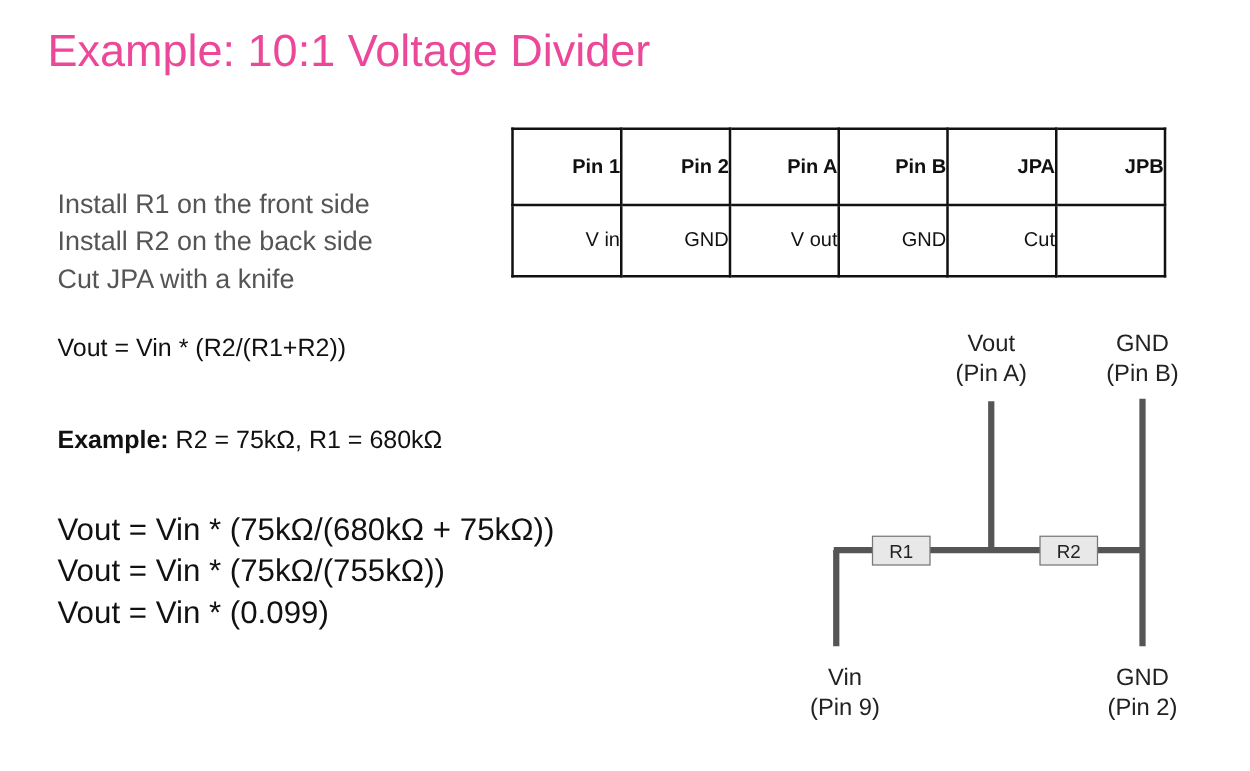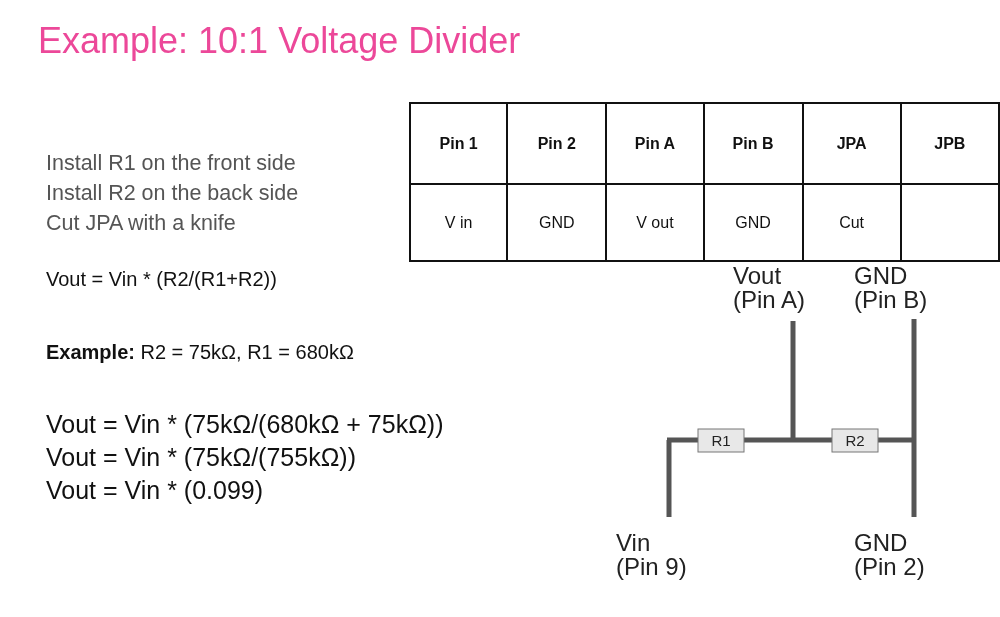--- a/index.html
+++ b/index.html
@@ -9,32 +9,32 @@
     }
     .abs { position: absolute; }
     #title { left: 38px; top: 20px; font-size: 36px; color: #ec4899; white-space: nowrap; }
     #instructions { left: 46px; top: 104px; font-size: 21.5px; color: #555555; line-height: 30px; margin-top: 44px; }
     #instructions div { white-space: nowrap; }
     #pin-table {
       left: 409px; top: 102px; border-collapse: collapse;
       border: 2px solid #111;
     }
     #pin-table td {
-      border: 2px solid #111; width: 85px; text-align: center; font-size: 16px; padding: 10px;
+      border: 2px solid #111; width: 85px; text-align: right; font-size: 16px; padding: 0;
     }
     #pin-table tr.hdr td { height: 59px; font-weight: bold; }
     #pin-table tr.val td { height: 55px; }
     .formula { left: 46px; font-size: 20px; white-space: nowrap; color: #111; }
     #formula-main { top: 268px; }
     #example-line { top: 341px; }
     #example-line b { font-weight: bold; }
     #calc-lines { left: 46px; top: 408px; font-size: 25px; line-height: 33px; }
     #calc-lines div { white-space: nowrap; }
     #circuit { left: 0; top: 0; }
-    .clabel { font-size: 24px; line-height: 24px; color: #222; width: 120px; }
+    .clabel { font-size: 19px; text-align: center; line-height: 24px; color: #222; width: 120px; }
   </style>
 </head>
 <body>
 
 <div id="title" class="abs">Example: 10:1 Voltage Divider</div>
 
 <div id="instructions" class="abs">
   <div>Install R1 on the front side</div>
   <div>Install R2 on the back side</div>
   <div>Cut JPA with a knife</div>

